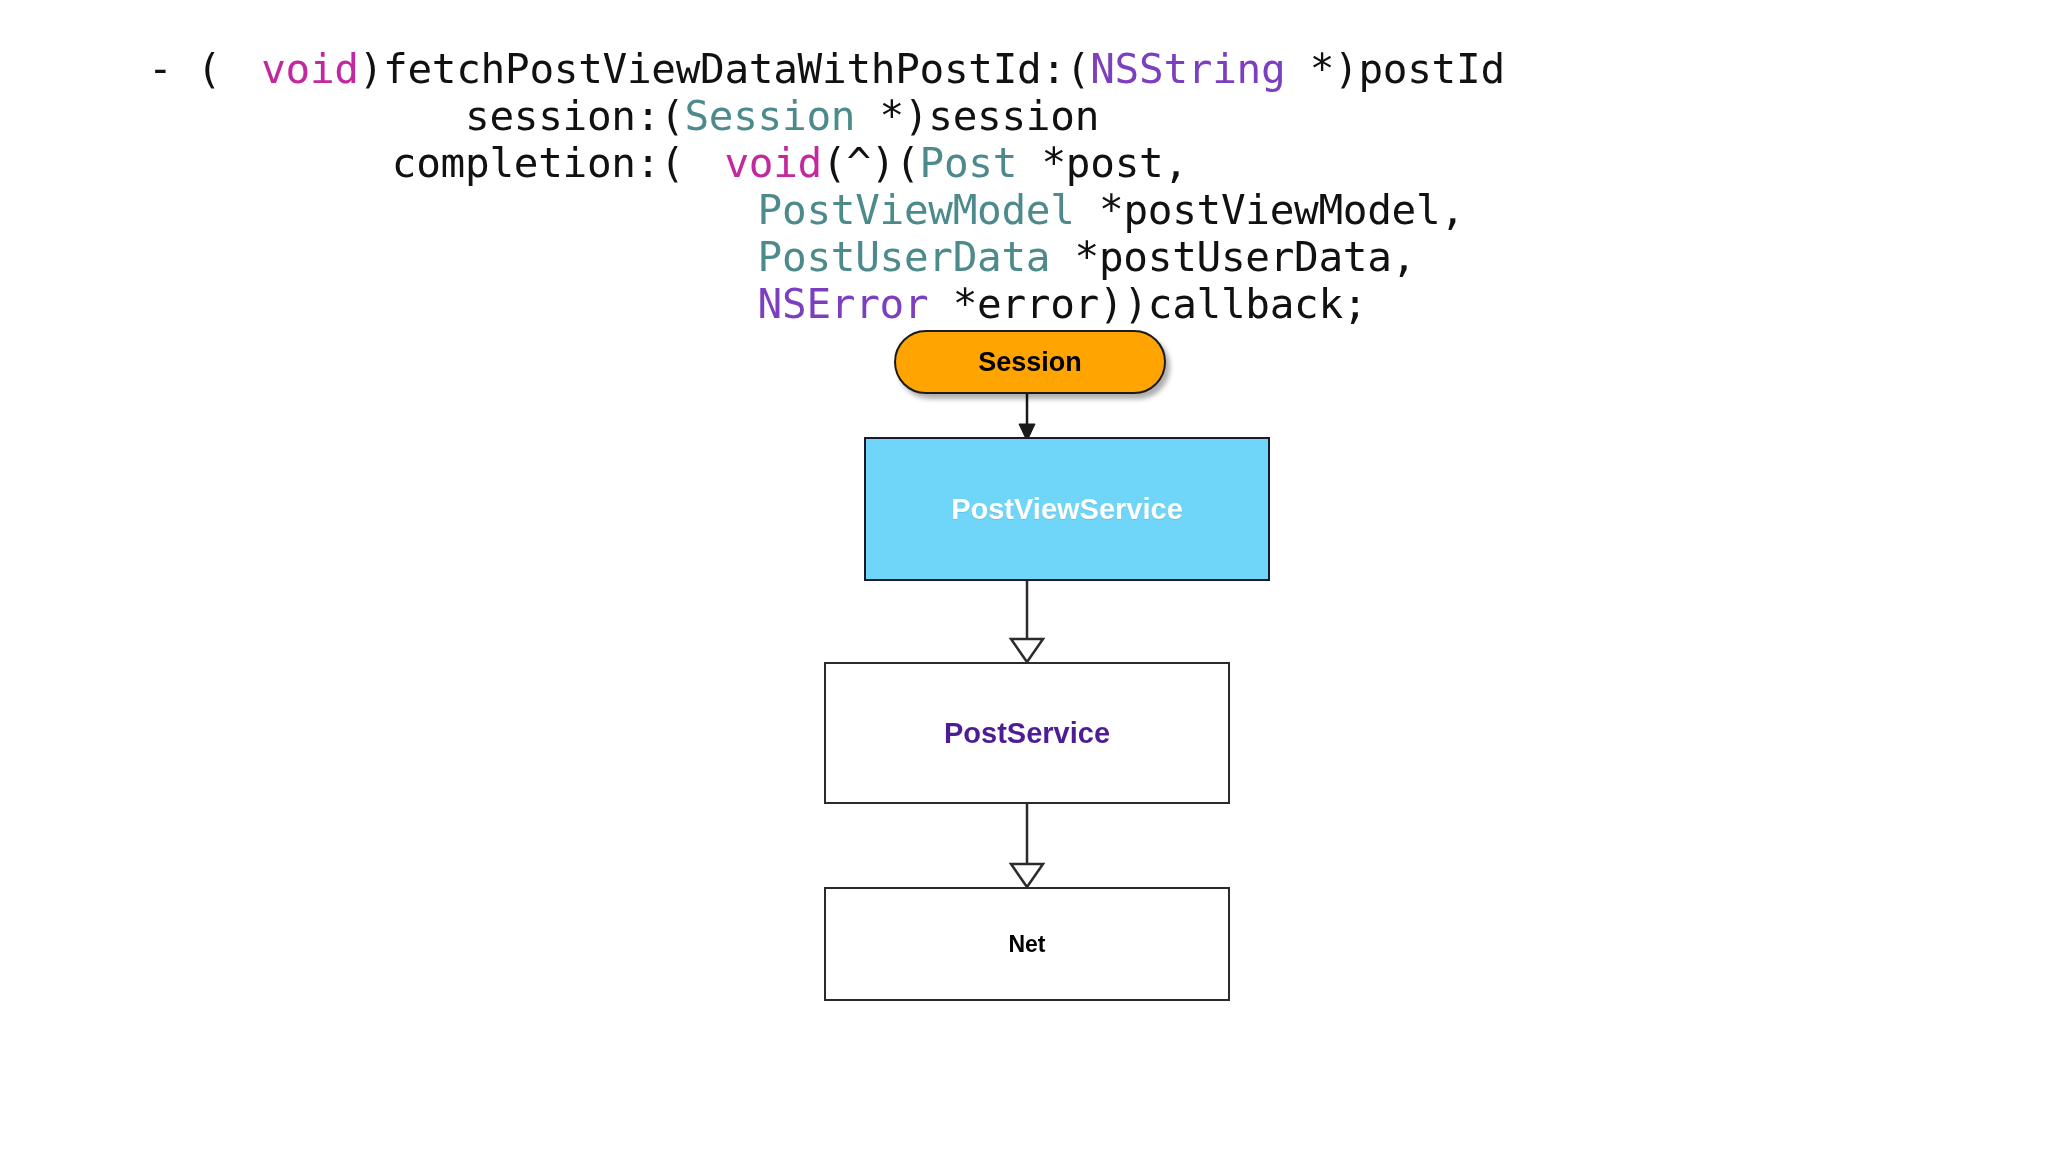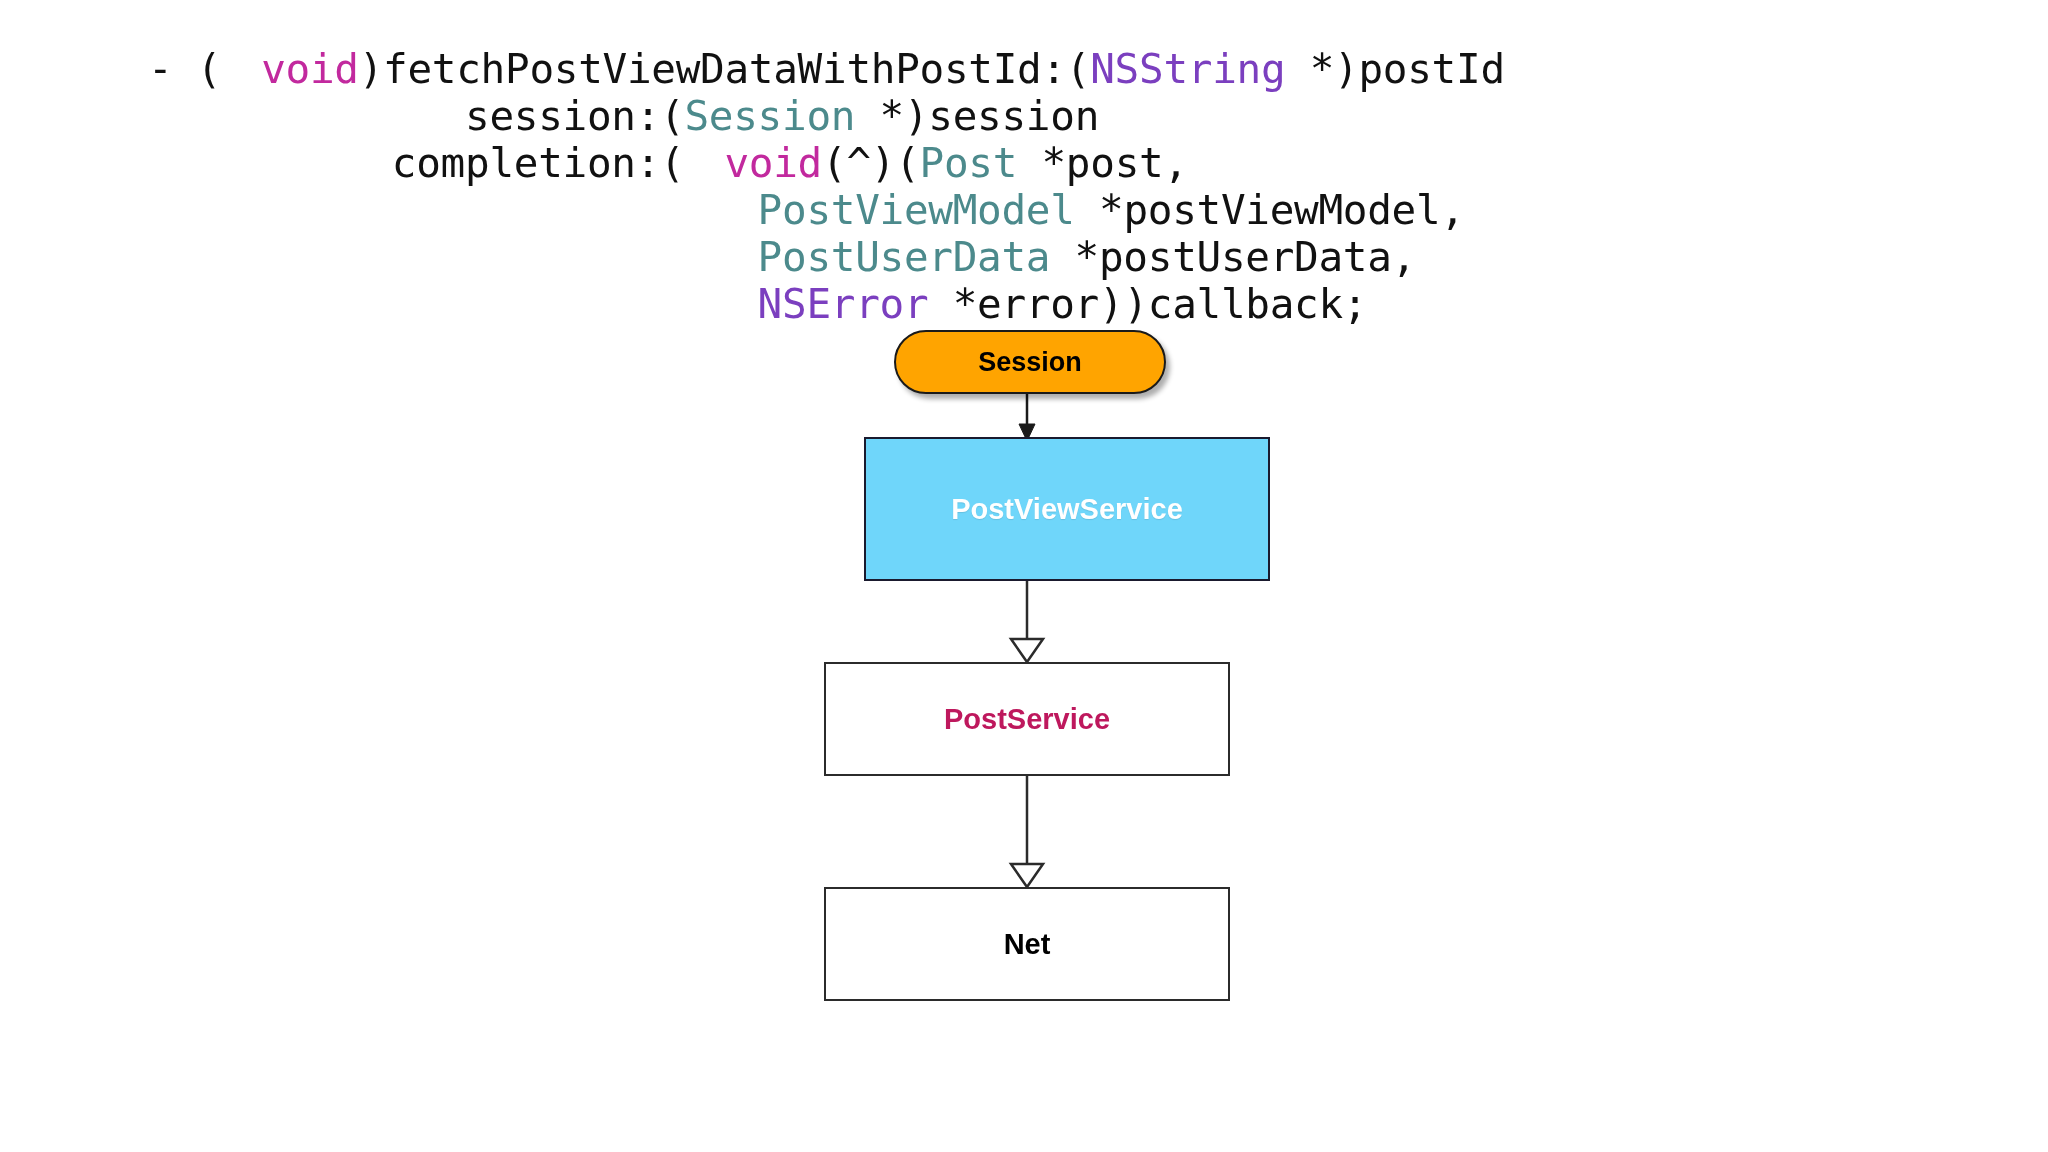--- a/index.html
+++ b/index.html
@@ -78,37 +78,37 @@
     font-size: 29px;
     text-shadow: 0 1px 1px rgba(0,0,0,0.10);
     margin-left: 40px;
   }
 
   
   #node-postservice {
     left: 824px;
     top: 662px;
     width: 406px;
-    height: 114px;
+    height: 142px;
     background: #ffffff;
     border: 2px solid #2b2b2b;
-    color: #be185d;
+    color: #4c1d95;
     font-size: 29px;
   }
 
   
   #node-net {
     left: 824px;
     top: 887px;
     width: 406px;
     height: 114px;
     background: #ffffff;
     border: 2px solid #2b2b2b;
     color: #000000;
-    font-size: 29px;
+    font-size: 23px;
   }
 
   #edges {
     position: absolute;
     left: 0;
     top: 0;
     width: 2048px;
     height: 1152px;
     pointer-events: none;
   }

